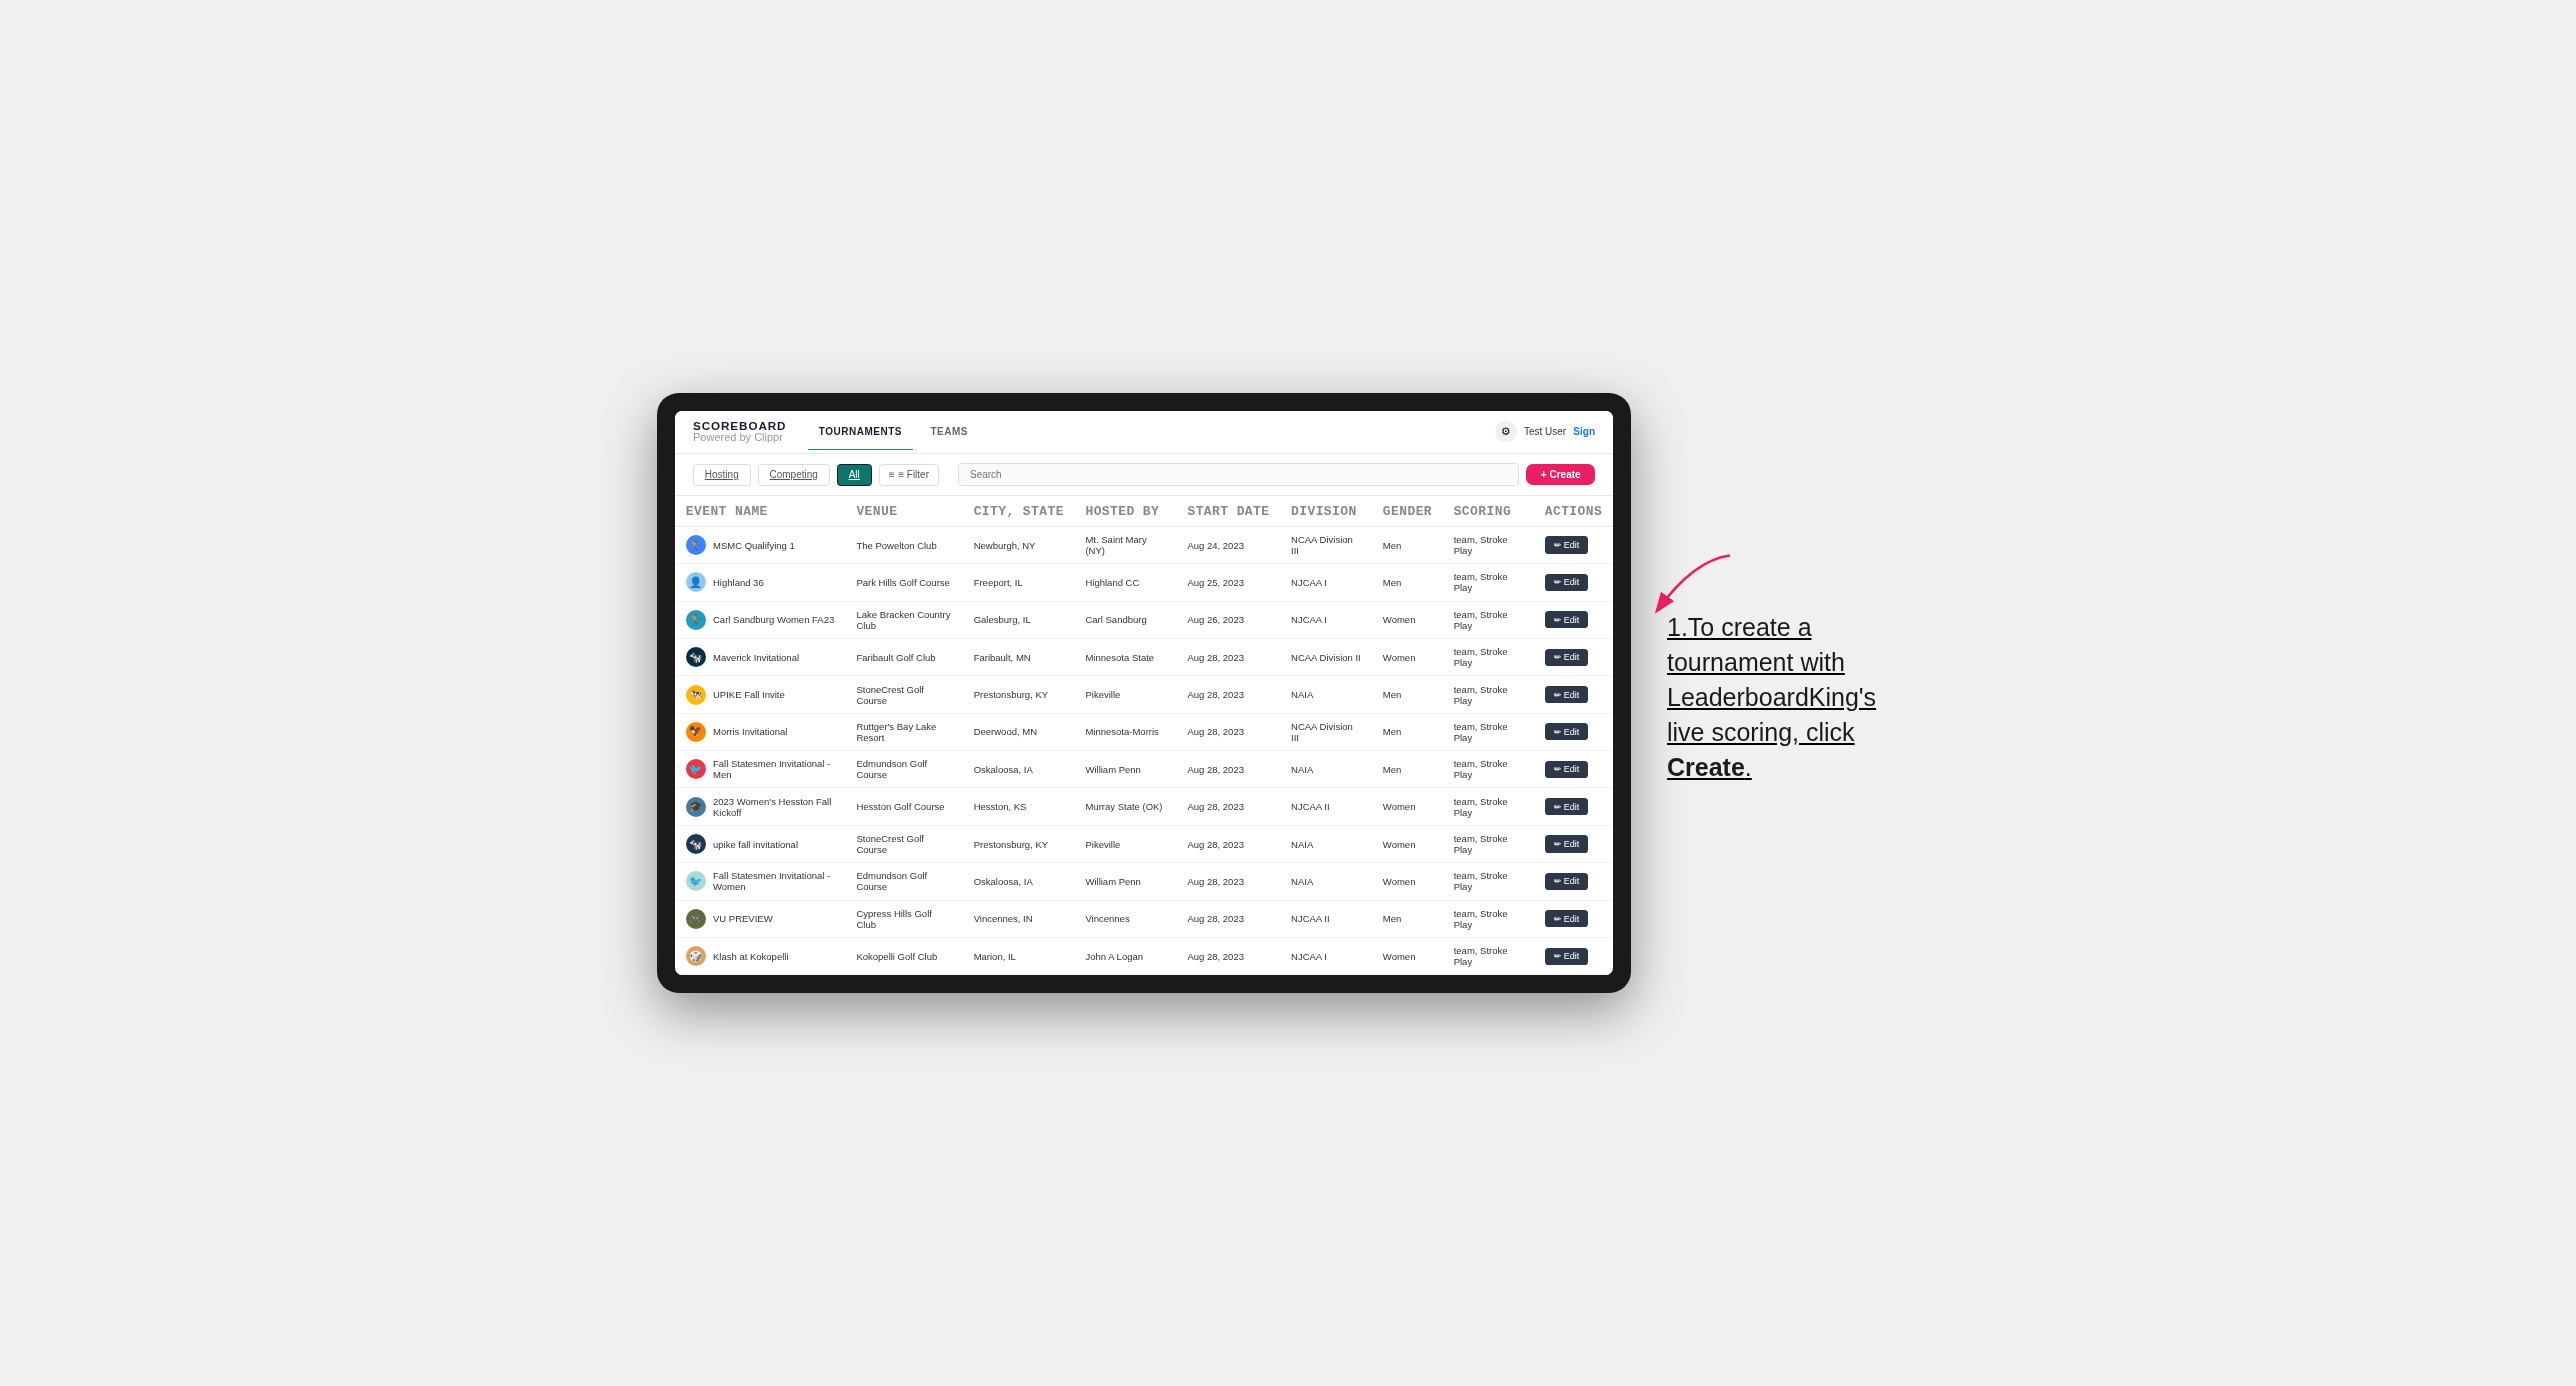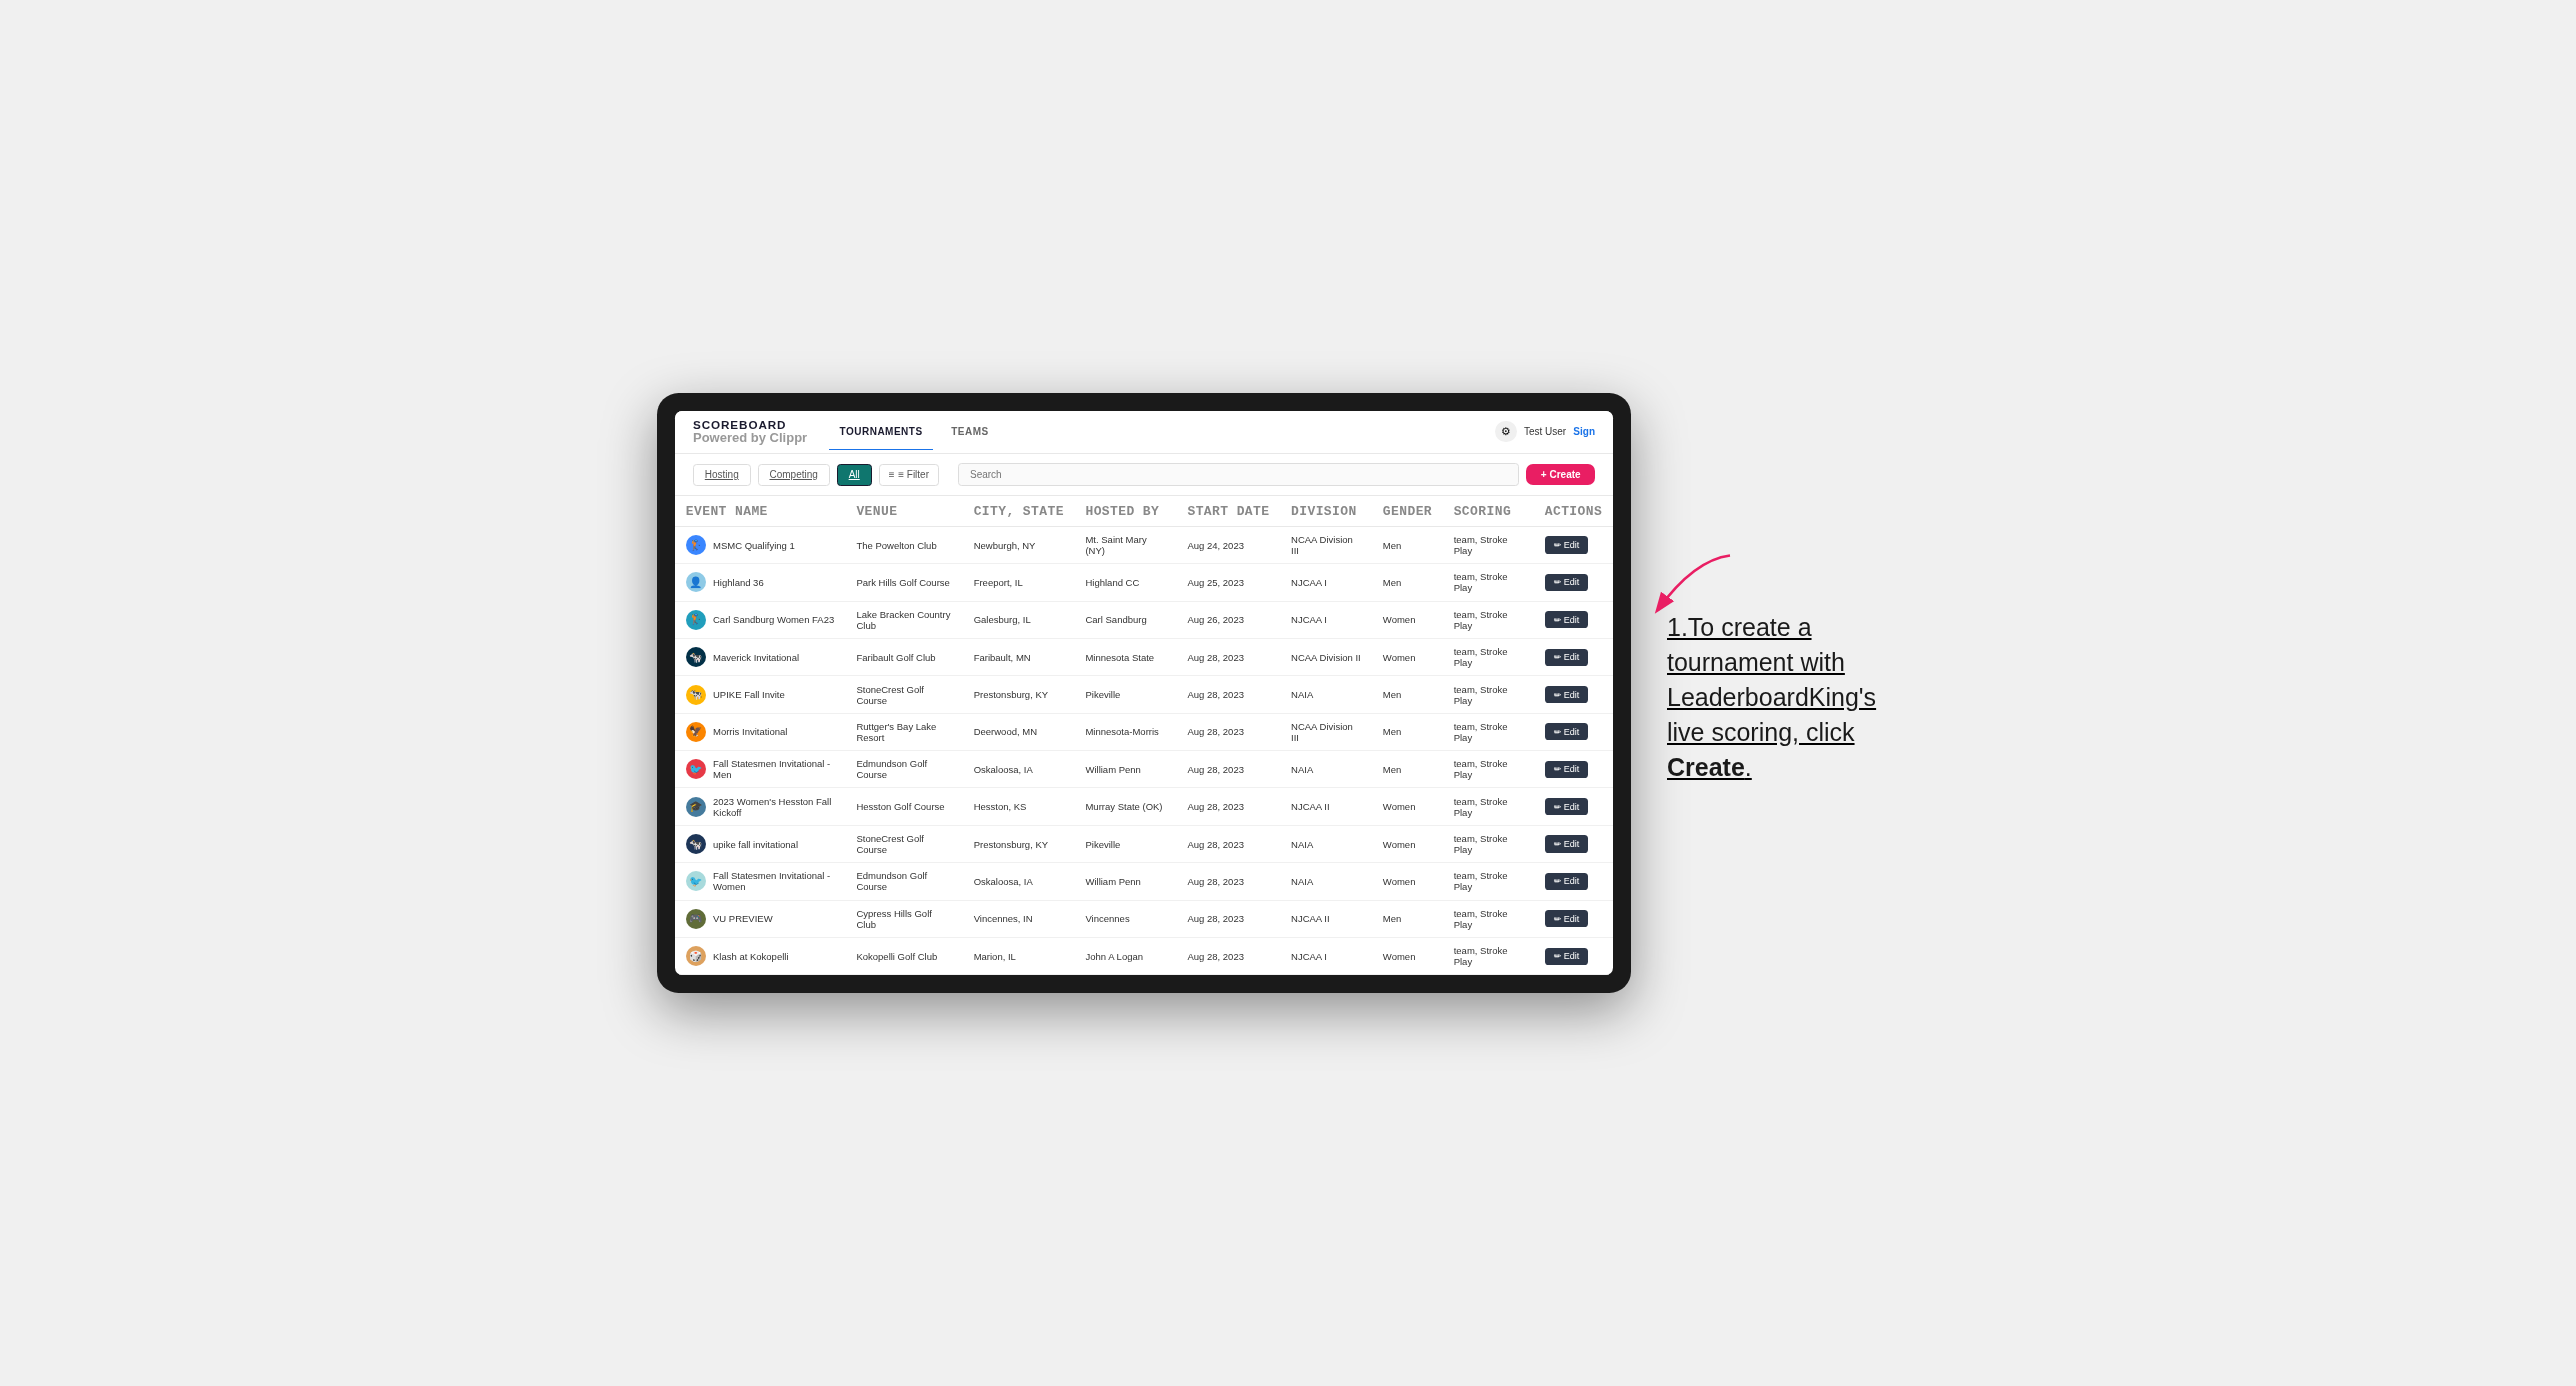--- a/index.html
+++ b/index.html
@@ -55,23 +55,22 @@
 
     .logo-scoreboard {
       font-size: 11.7px;
       font-weight: 800;
       color: #1a1a2e;
       letter-spacing: 0.9px;
       text-transform: uppercase;
     }
 
     .logo-sub {
-      font-size: 13px;
+      font-size: 11px;
       color: #999;
-      font-weight: bold;
     }
 
     .nav-tabs {
       display: flex;
       gap: 7px;
       align-items: center;
       flex: 1;
     }
 
     .nav-tab {

